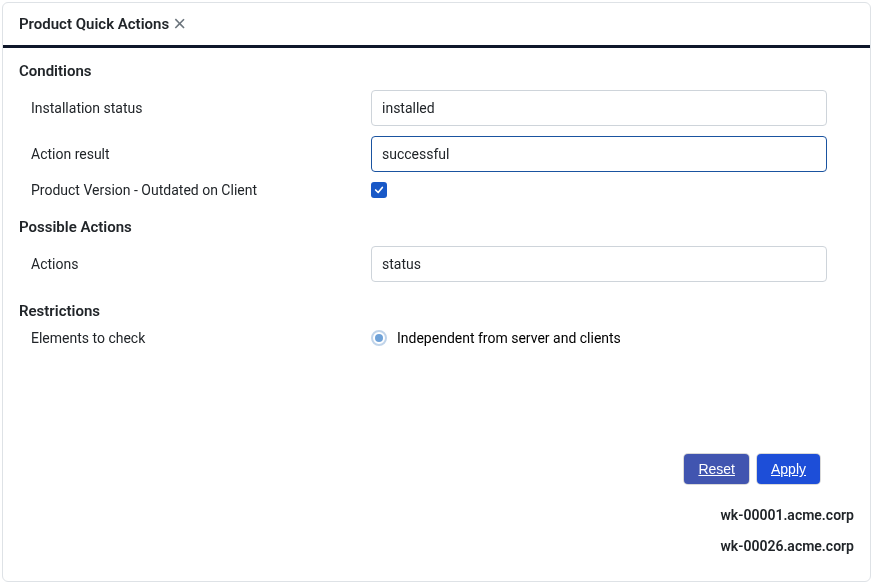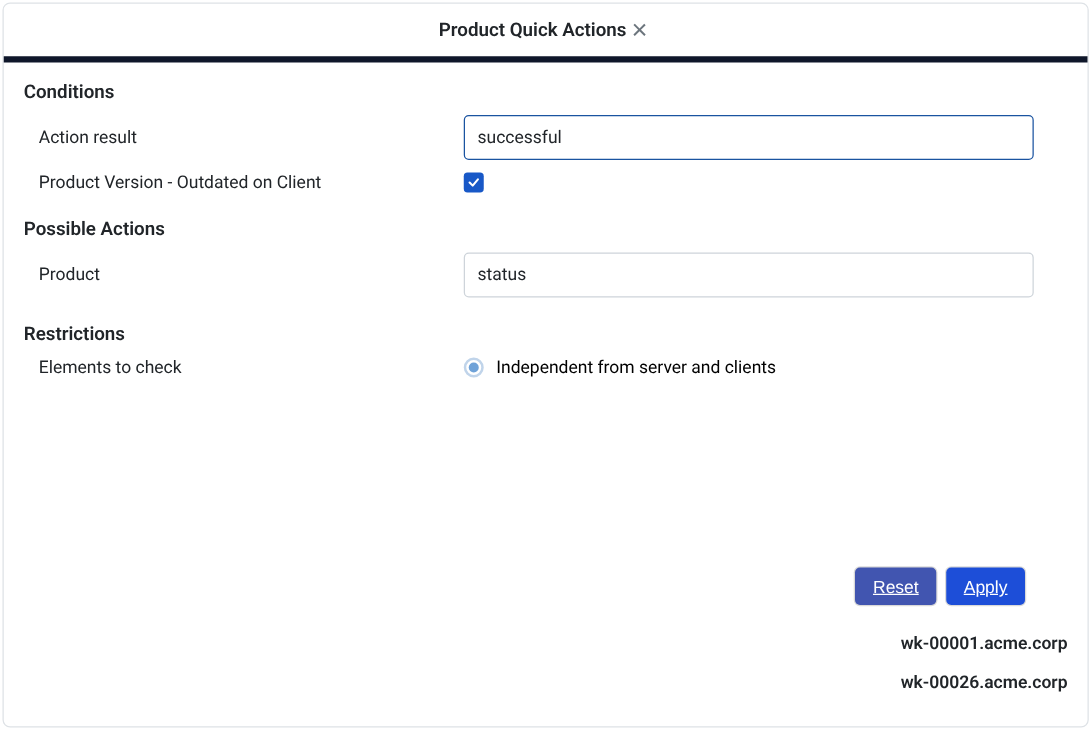--- a/index.html
+++ b/index.html
@@ -17,23 +17,23 @@
       border-radius: 6px;
       margin: 2px;
       width: 869px;
       height: 580px;
       display: flex;
       flex-direction: column;
     }
     .panel-header {
       display: flex;
       align-items: center;
-      justify-content: center;
+      justify-content: flex-start;
       padding: 10px 16px;
-      border-bottom: 5px solid #0f172a;
+      border-bottom: 3px solid #0f172a;
     }
     .panel-title {
       font-weight: 600;
       font-size: 15px;
     }
     .close-btn {
       font-size: 22px;
       color: #6c757d;
       cursor: pointer;
       line-height: 1;
@@ -173,20 +173,28 @@
     <div class="panel-title">Product Quick Actions</div>
     <button class="close-btn">
       <span>×</span>
     </button>
   </div>
 
   <div class="panel-body">
 
     <div class="section-heading">Conditions</div>
 
+    <div class="form-row">
+      <div class="form-label">Installation status</div>
+      <div class="form-control-wrap">
+        <div class="select">
+          <span>installed</span>
+        </div>
+      </div>
+    </div>
 
     <div class="form-row">
       <div class="form-label">Action result</div>
       <div class="form-control-wrap">
         <div class="select focused">
           <span>successful</span>
         </div>
       </div>
     </div>
 
@@ -197,21 +205,21 @@
           <svg viewBox="0 0 12 12">
               <path d="M2 6 L5 9 L10 3" stroke="#fff" stroke-width="2" fill="none" stroke-linecap="round" stroke-linejoin="round"></path>
             </svg>
         </div>
       </div>
     </div>
 
     <div class="section-heading">Possible Actions</div>
 
     <div class="form-row">
-      <div class="form-label">Product</div>
+      <div class="form-label">Actions</div>
       <div class="form-control-wrap">
         <div class="select">
           <span>status</span>
         </div>
       </div>
     </div>
 
     <div class="section-heading">Restrictions</div>
 
     <div class="form-row">

